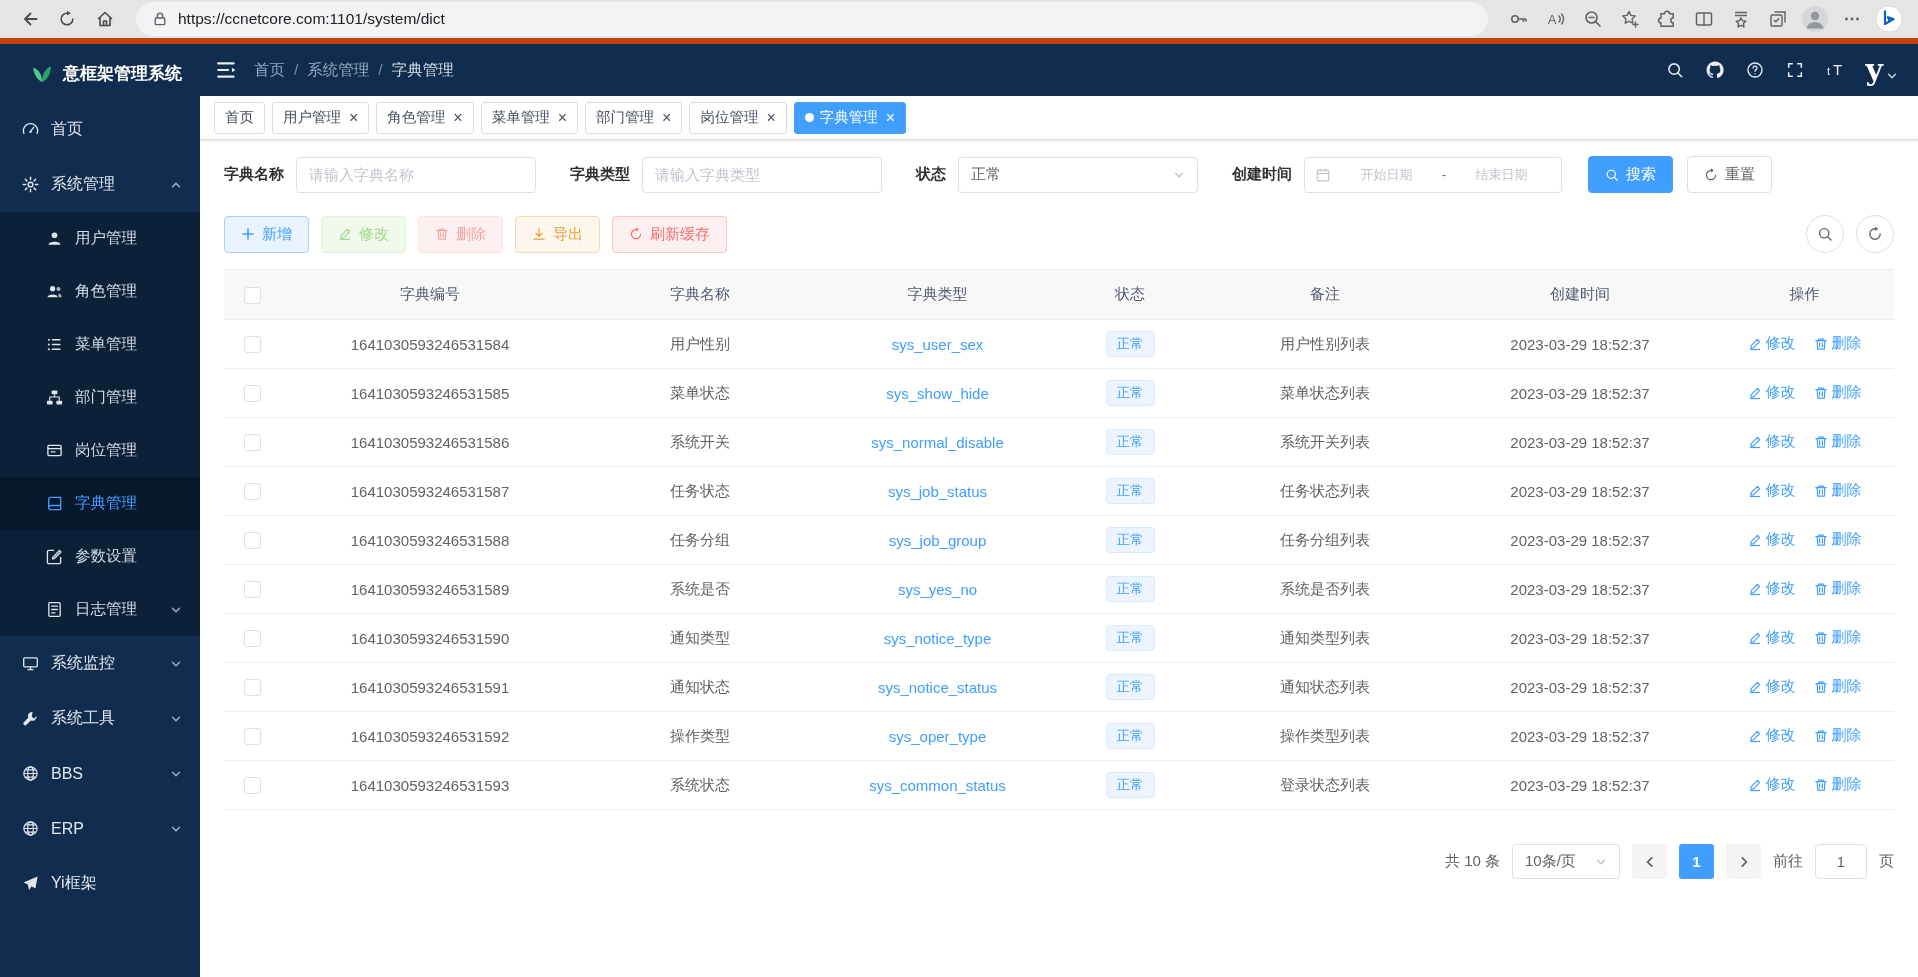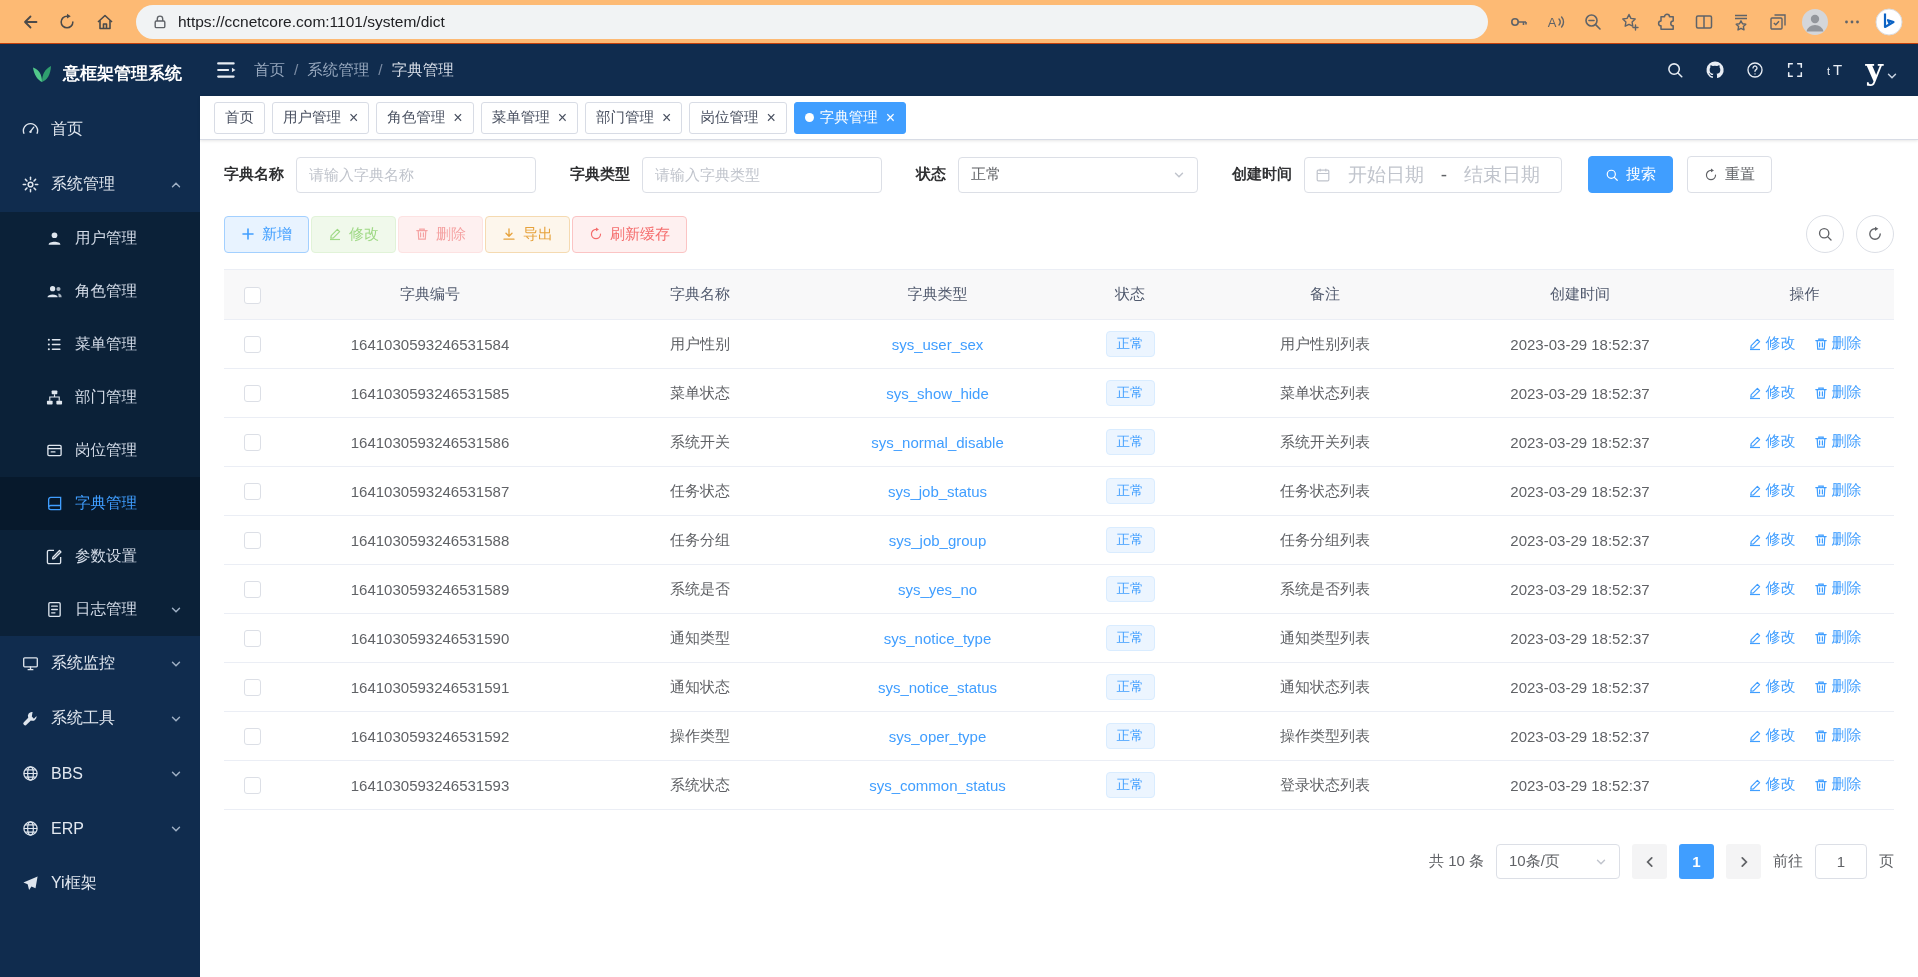--- a/index.html
+++ b/index.html
@@ -9,21 +9,21 @@
   input[data-interactable="true"]{cursor:text;}
 
   .ic{display:inline-flex;align-items:center;justify-content:center;flex:0 0 auto;}
   .ic svg{width:100%;height:100%;display:block;}
   .ic-12{width:12px;height:12px;} .ic-14{width:14px;height:14px;} .ic-16{width:16px;height:16px;}
   .ic-17{width:17px;height:17px;} .ic-18{width:18px;height:18px;} .ic-20{width:20px;height:20px;}
   .ic-22{width:22px;height:22px;} .ic-28{width:28px;height:28px;}
 
   
   .browser-bar{height:44px;display:flex;align-items:center;gap:4px;padding:0 12px;
-    background:#fdba74;border-bottom:1px solid #c2410c;}
+    background:#e5e5e5;border-bottom:6px solid #c2410c;}
   .bicon{width:34px;height:34px;border-radius:7px;display:flex;align-items:center;
     justify-content:center;color:#4a4a4a;flex:0 0 auto;}
   .address-bar{flex:1;height:34px;margin:0 10px;background:#f1f3f4;border-radius:17px;
     display:flex;align-items:center;padding:0 16px;gap:10px;min-width:0;}
   .address-bar .url{font-size:15.5px;color:#202124;white-space:nowrap;overflow:hidden;}
   .address-bar .ic{color:#5f6368;}
   .bcluster{display:flex;align-items:center;gap:3px;}
   .bcluster .bicon{color:#5f6368;}
 
   
@@ -67,30 +67,30 @@
   .content{flex:1;background:#fff;padding:16px 24px 0;overflow:hidden;}
   .filter-row{display:flex;align-items:center;}
   .flabel{font-size:15px;font-weight:bold;color:#303133;margin-right:12px;white-space:nowrap;}
   .finput{width:240px;height:36px;border:1px solid #dcdfe6;border-radius:4px;padding:0 12px;font-size:15px;
     color:#606266;outline:none;margin-right:34px;background:#fff;}
   .finput::placeholder{color:#c0c4cc;}
   .fselect{width:240px;height:36px;border:1px solid #dcdfe6;border-radius:4px;display:flex;align-items:center;
     justify-content:space-between;padding:0 12px;font-size:15px;color:#606266;margin-right:34px;background:#fff;}
   .selchev{color:#c0c4cc;}
   .fdate{width:258px;height:36px;border:1px solid #dcdfe6;border-radius:4px;display:flex;align-items:center;
-    padding:0 10px;gap:6px;font-size:19px;margin-right:26px;background:#fff;}
+    padding:0 10px;gap:6px;font-size:13px;margin-right:26px;background:#fff;}
   .fdate .ic{color:#c0c4cc;}
   .dph{color:#c0c4cc;flex:1;text-align:center;white-space:nowrap;}
   .dsep{color:#606266;}
   .btn{height:37px;border-radius:4px;display:inline-flex;align-items:center;gap:7px;padding:0 16px;
     font-size:15px;border:1px solid #dcdfe6;background:#fff;color:#606266;white-space:nowrap;}
   .btn-primary{background:#409eff;border-color:#409eff;color:#fff;margin-right:14px;}
 
   .toolbar{display:flex;align-items:center;margin-top:22px;}
-  .toolbar .btn{margin-right:2px;}
+  .toolbar .btn{margin-right:12px;}
   .plain-primary{background:#e8f3ff;border-color:#a3d0ff;color:#409eff;}
   .plain-success{background:#f0f9eb;border-color:#e1f3d8;color:#9fd986;cursor:not-allowed;}
   .plain-danger-dis{background:#fef0f0;border-color:#fde2e2;color:#f5a3a3;cursor:not-allowed;}
   .plain-warning{background:#fdf6ec;border-color:#f5dab1;color:#e6a23c;}
   .plain-danger{background:#fef0f0;border-color:#fbc4c4;color:#f56c6c;}
   .toolbar-right{margin-left:auto;display:flex;gap:12px;}
   .circle-btn{width:38px;height:38px;border-radius:50%;border:1px solid #dcdfe6;background:#fff;color:#606266;
     display:flex;align-items:center;justify-content:center;}
 
   .dict-table{width:100%;border-collapse:collapse;table-layout:fixed;margin-top:16px;font-size:15px;color:#606266;}
@@ -100,21 +100,21 @@
     overflow:hidden;text-overflow:ellipsis;}
   .link{color:#409eff;}
   .tag{display:inline-block;background:#ecf5ff;border:1px solid #d9ecff;color:#409eff;font-size:13.5px;
     padding:3px 10px;border-radius:4px;line-height:1.3;}
   .cb{display:inline-block;width:17px;height:17px;border:1px solid #dcdfe6;border-radius:3px;background:#fff;
     vertical-align:middle;}
   .oplink{color:#409eff;display:inline-flex;align-items:center;gap:4px;margin:0 9px;font-size:15px;}
 
   .pagination{display:flex;align-items:center;justify-content:flex-end;gap:12px;margin-top:34px;
     font-size:15px;color:#606266;padding-bottom:24px;}
-  .pagination .fselect{width:124px;height:35px;margin-right:0;}
+  .pagination .fselect{width:108px;height:35px;margin-right:0;}
   .page-btn{min-width:35px;height:35px;border-radius:3px;background:#f4f4f5;color:#606266;display:inline-flex;
     align-items:center;justify-content:center;font-size:15px;}
   .page-btn.active{background:#409eff;color:#fff;font-weight:bold;}
   .goto-input{width:52px;height:35px;border:1px solid #dcdfe6;border-radius:4px;text-align:center;
     font-size:15px;color:#606266;outline:none;}
 </style>
 </head>
 <body>
 
 <div class="browser-bar" data-interactable="false">

